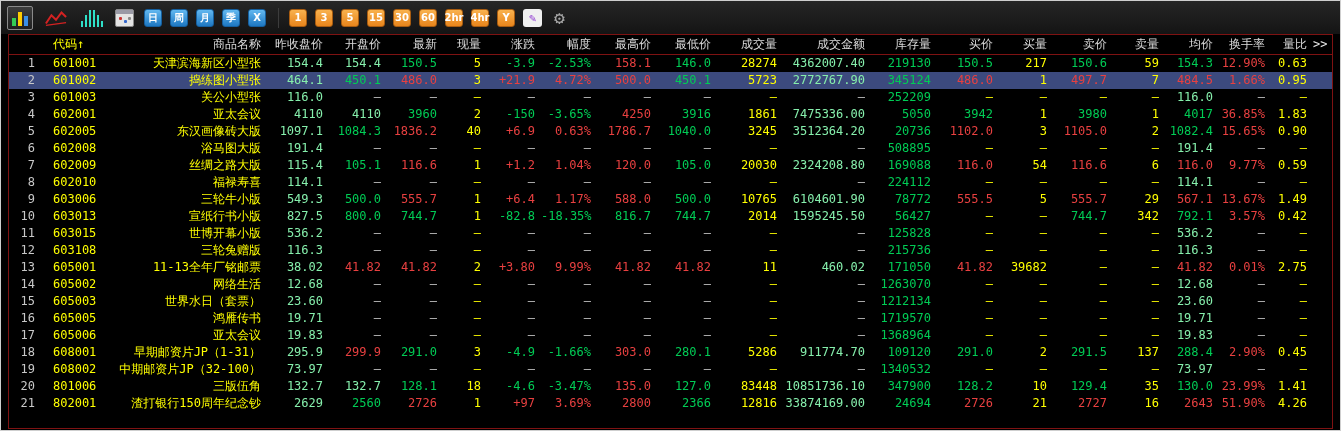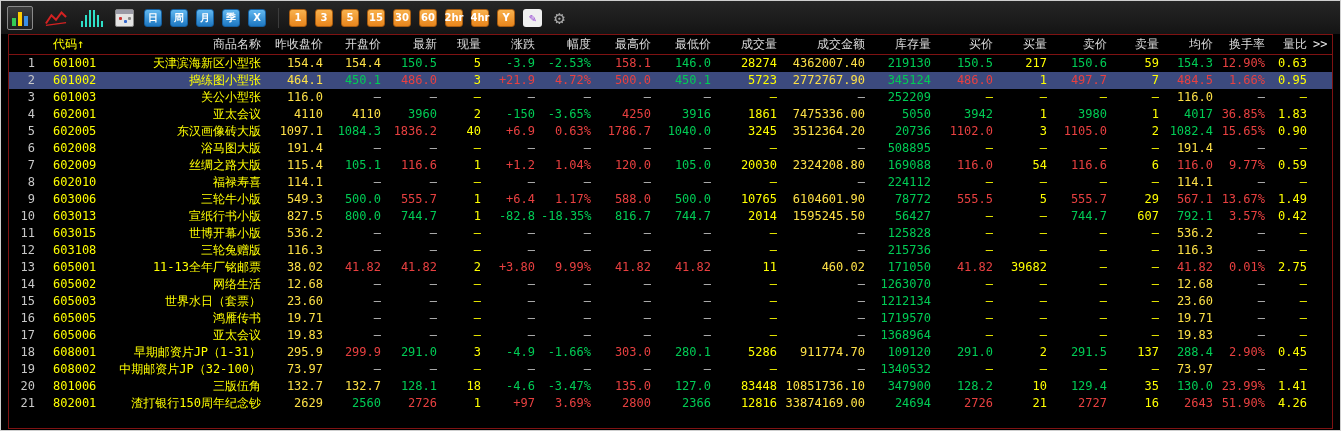--- a/index.html
+++ b/index.html
@@ -29,21 +29,21 @@
 
   
   .grid-area { flex:1; margin:0 7px 1px 7px; border:1px solid #7e1212; background:#000; overflow:hidden; }
   table { width:100%; border-collapse:collapse; table-layout:fixed; }
   th,td { font-size:12px; height:17px; line-height:17px; white-space:nowrap; overflow:hidden; text-align:right; padding-right:6px; font-weight:normal; }
   thead th { color:#dcdcdc; border-bottom:1px solid #7e1212; height:19px; line-height:19px; }
   th.h-code { text-align:left; padding-left:14px; color:#ffff00; }
   td.t-code { text-align:left; padding-left:14px; }
   td.t-num { color:#c8c8c8; padding-right:4px; }
   tr.selected td { background:#3c4a7e; }
-  .c-w { color:#fde047; } .c-r { color:#e84040; } .c-g { color:#00cc55; }
+  .c-w { color:#86efac; } .c-r { color:#e84040; } .c-g { color:#00cc55; }
   .c-y { color:#ffff00; } .c-d { color:#c0c0c0; }
   .more { color:#e8e8e8; }
 </style>
 </head>
 <body>
 
 <div class="window">
 
   <div class="toolbar">
     <span class="tool icon-frame">
@@ -372,21 +372,21 @@
             <td class="c-g">-82.8</td>
             <td class="c-g">-18.35%</td>
             <td class="c-g">816.7</td>
             <td class="c-g">744.7</td>
             <td class="c-y">2014</td>
             <td class="c-w">1595245.50</td>
             <td class="c-g">56427</td>
             <td class="c-y">—</td>
             <td class="c-y">—</td>
             <td class="c-g">744.7</td>
-            <td class="c-y">607</td>
+            <td class="c-y">342</td>
             <td class="c-g">792.1</td>
             <td class="c-r">3.57%</td>
             <td class="c-y">0.42</td>
             <td class=""></td>
           </tr>
           <tr>
             <td class="t-num">11</td>
             <td class="t-code c-y">603015</td>
             <td class="c-y">世博开幕小版</td>
             <td class="c-w">536.2</td>

